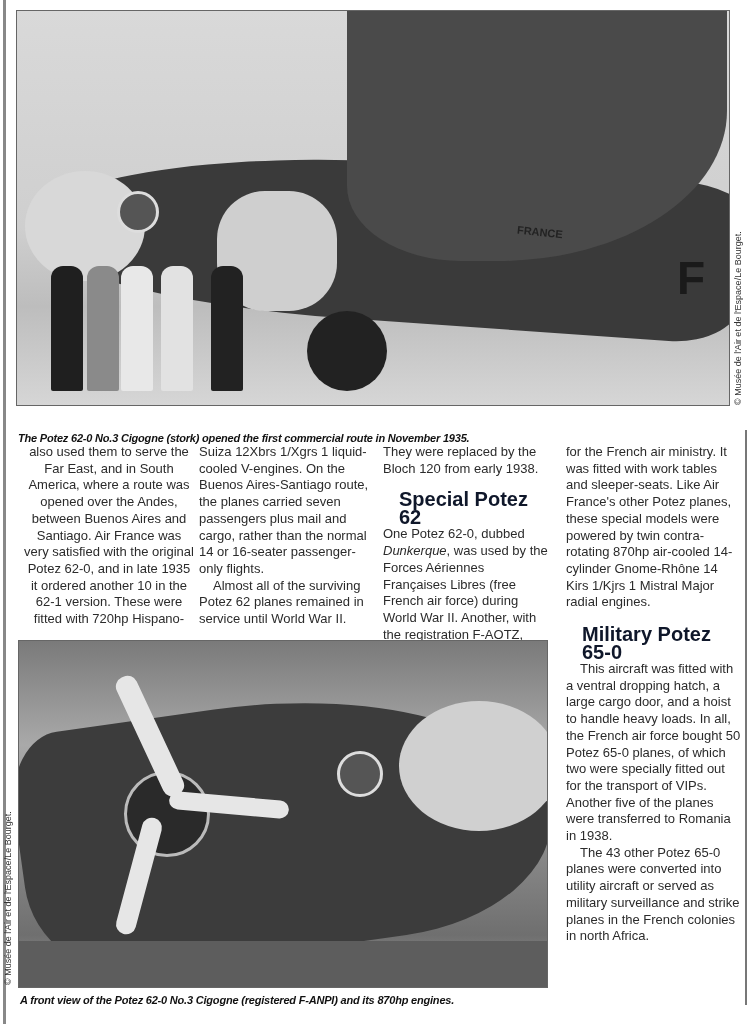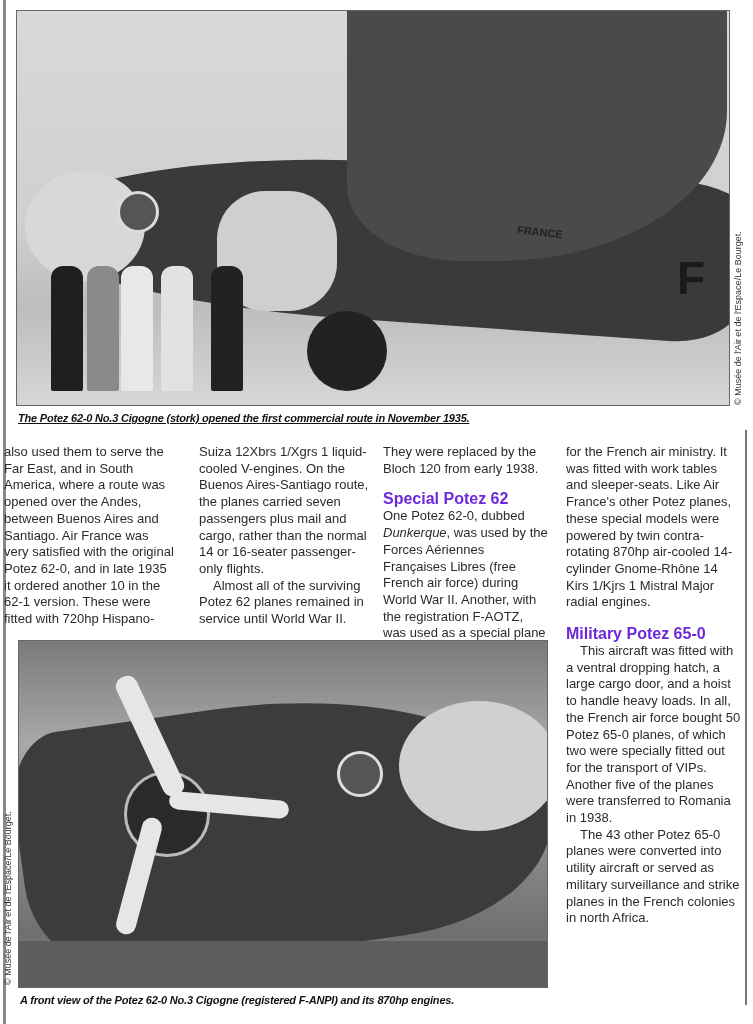--- a/index.html
+++ b/index.html
@@ -14,32 +14,32 @@
   .photo2 { left:18px; top:640px; width:528px; height:346px;
     background: linear-gradient(180deg,#7a7a7a 0%,#a9a9a9 30%,#8a8a8a 60%,#6f6f6f 85%,#9a9a9a 100%); }
 
   .credit { position:absolute; font-size:9px; color:#333; white-space:nowrap;
     transform-origin:left top; transform:rotate(-90deg); }
   .credit1 { left:733px; top:405px; }
   .credit2 { left:3px; top:985px; }
 
   .caption { position:absolute; font-weight:bold; font-style:italic; font-size:11px; color:#111;
     font-family:"Liberation Sans", sans-serif; letter-spacing:-0.2px; }
-  .cap1 { left:18px; top:412px;text-decoration:underline; }
+  .cap1 { left:18px; top:432px; }
   .cap2 { left:20px; top:994px;text-align:right; }
 
   .col { position:absolute; font-size:13px; line-height:16.7px; color:#2b2b2b; }
   .col p { margin:0; }
   .col p.ind { text-indent:14px; }
-  .col1 { left:4px; top:444px; width:170px; }
+  .col1 { left:24px; top:444px; width:170px;text-align:center; }
   .col2 { left:199px; top:444px; width:170px; }
   .col3 { left:383px; top:444px; width:165px; }
   .col4 { left:566px; top:444px; width:175px; }
   .col5 { left:566px; top:625px; width:175px; }
-  h3 { margin:13px 0 0 0; font-size:16px; line-height:18px; color:#6d28d9; font-weight:bold; }
+  h3 { margin:13px 0 0 16px; font-size:20px; line-height:18px; color:#0f172a; font-weight:bold; }
   .col5 h3 { margin-top:0; }
   em { font-style:italic; }
 
   
   .fuselage { position:absolute; left:10px; top:150px; width:720px; height:160px;
     background:#3a3a3a; border-radius:55% 10% 10% 45% / 60% 20% 30% 40%; transform:rotate(4deg); }
   .nose { position:absolute; left:8px; top:160px; width:120px; height:110px; background:#d8d8d8; border-radius:50%; }
   .wing1 { position:absolute; left:330px; top:0px; width:380px; height:250px; background:#4a4a4a;
     border-radius:0 0 60% 30%; }
   .engine1 { position:absolute; left:200px; top:180px; width:120px; height:120px; background:#cfcfcf; border-radius:40%; }

